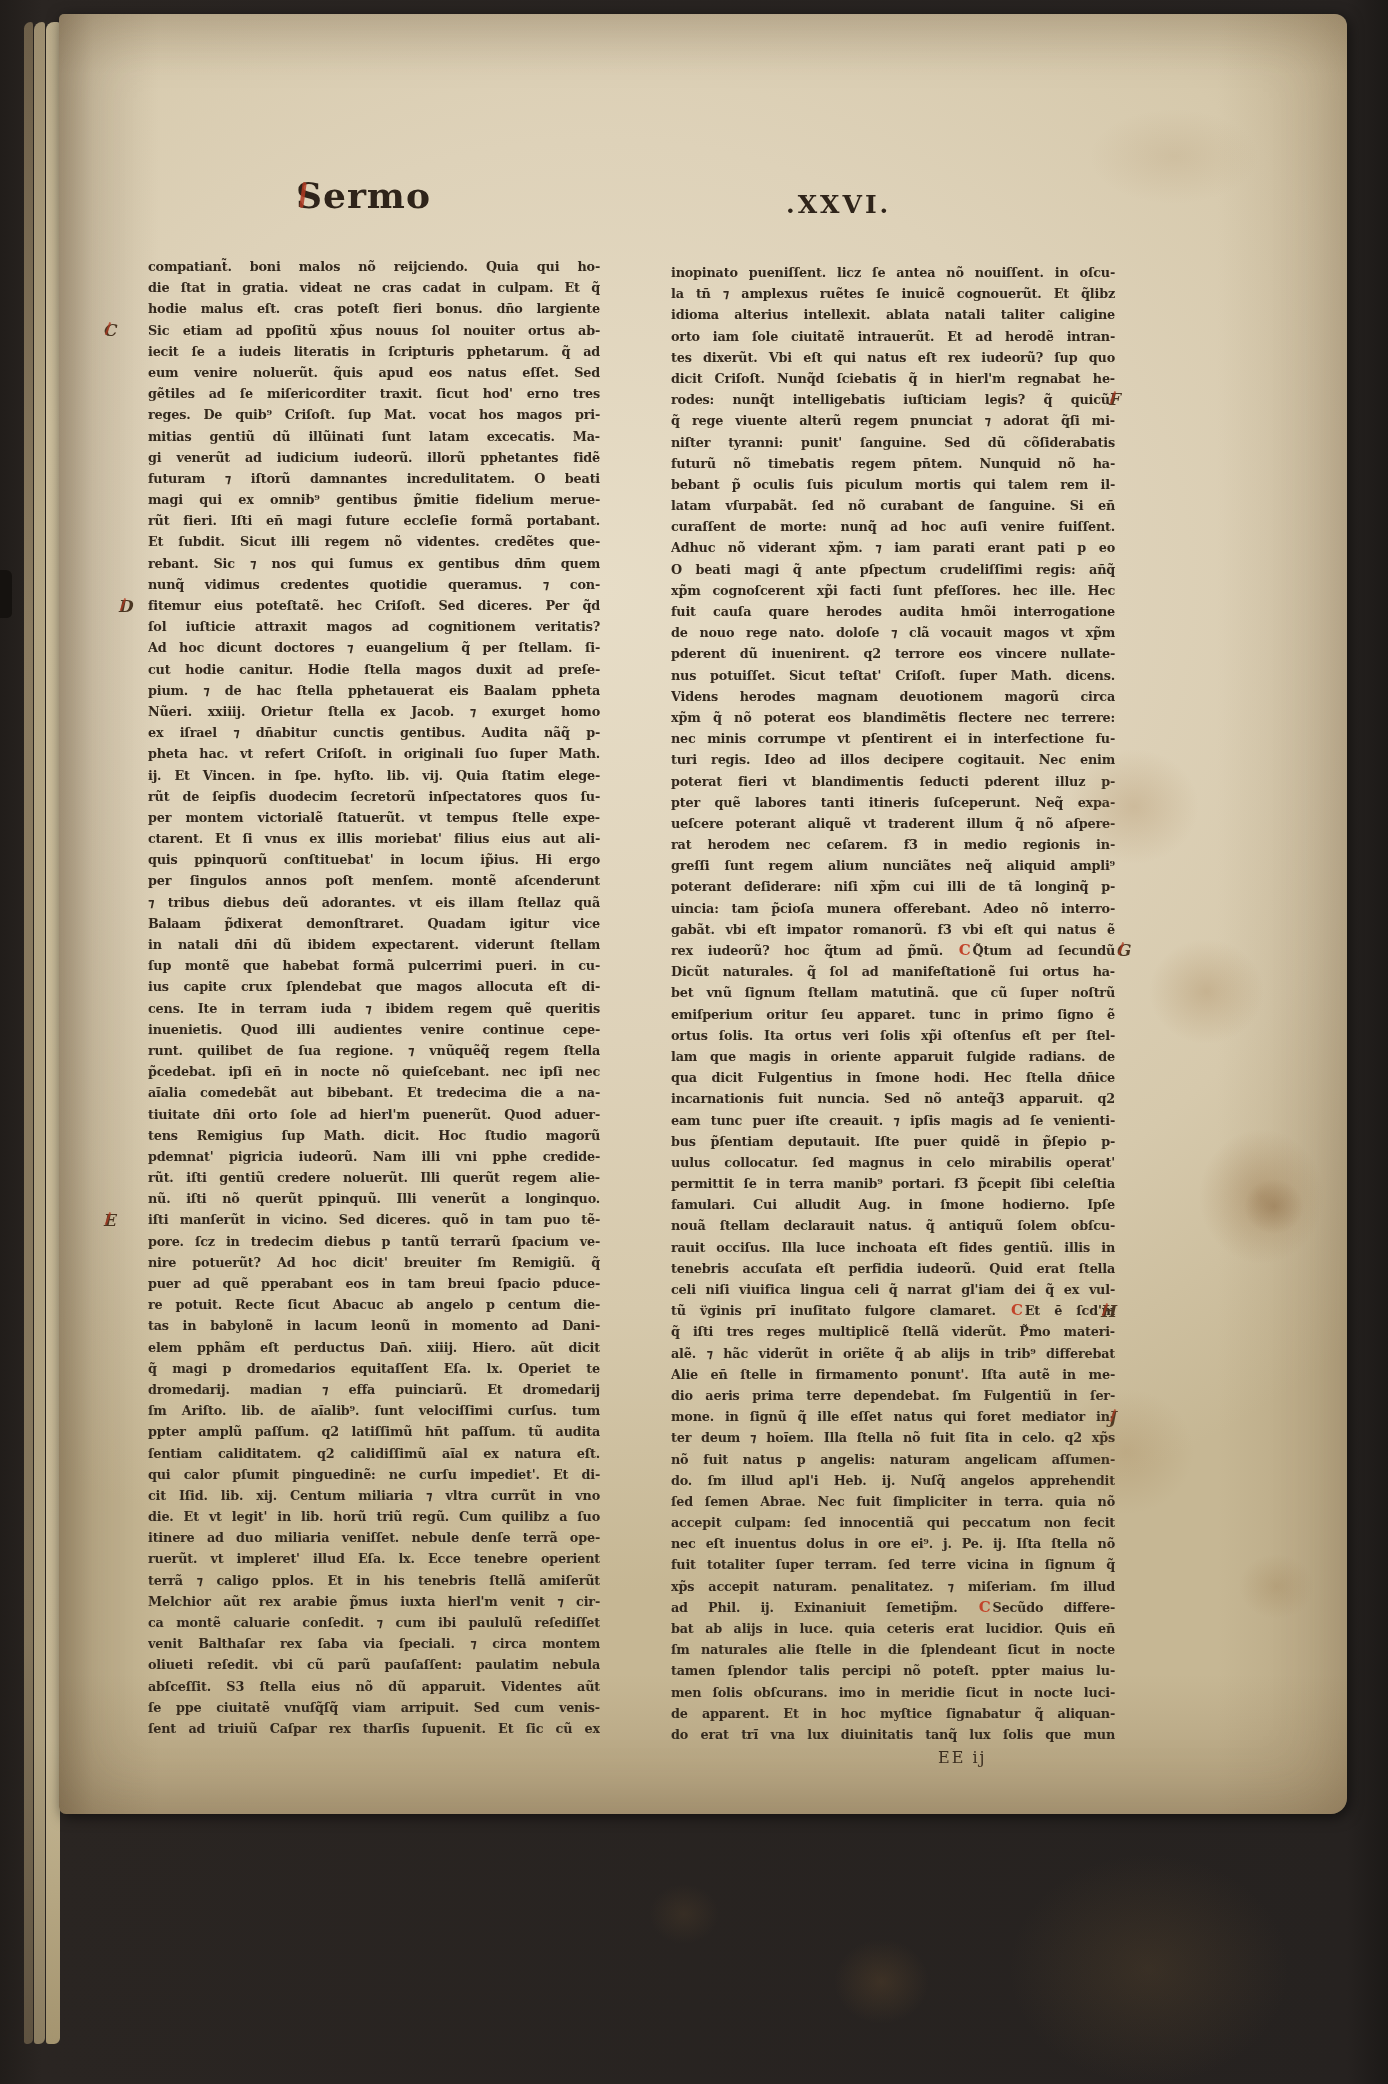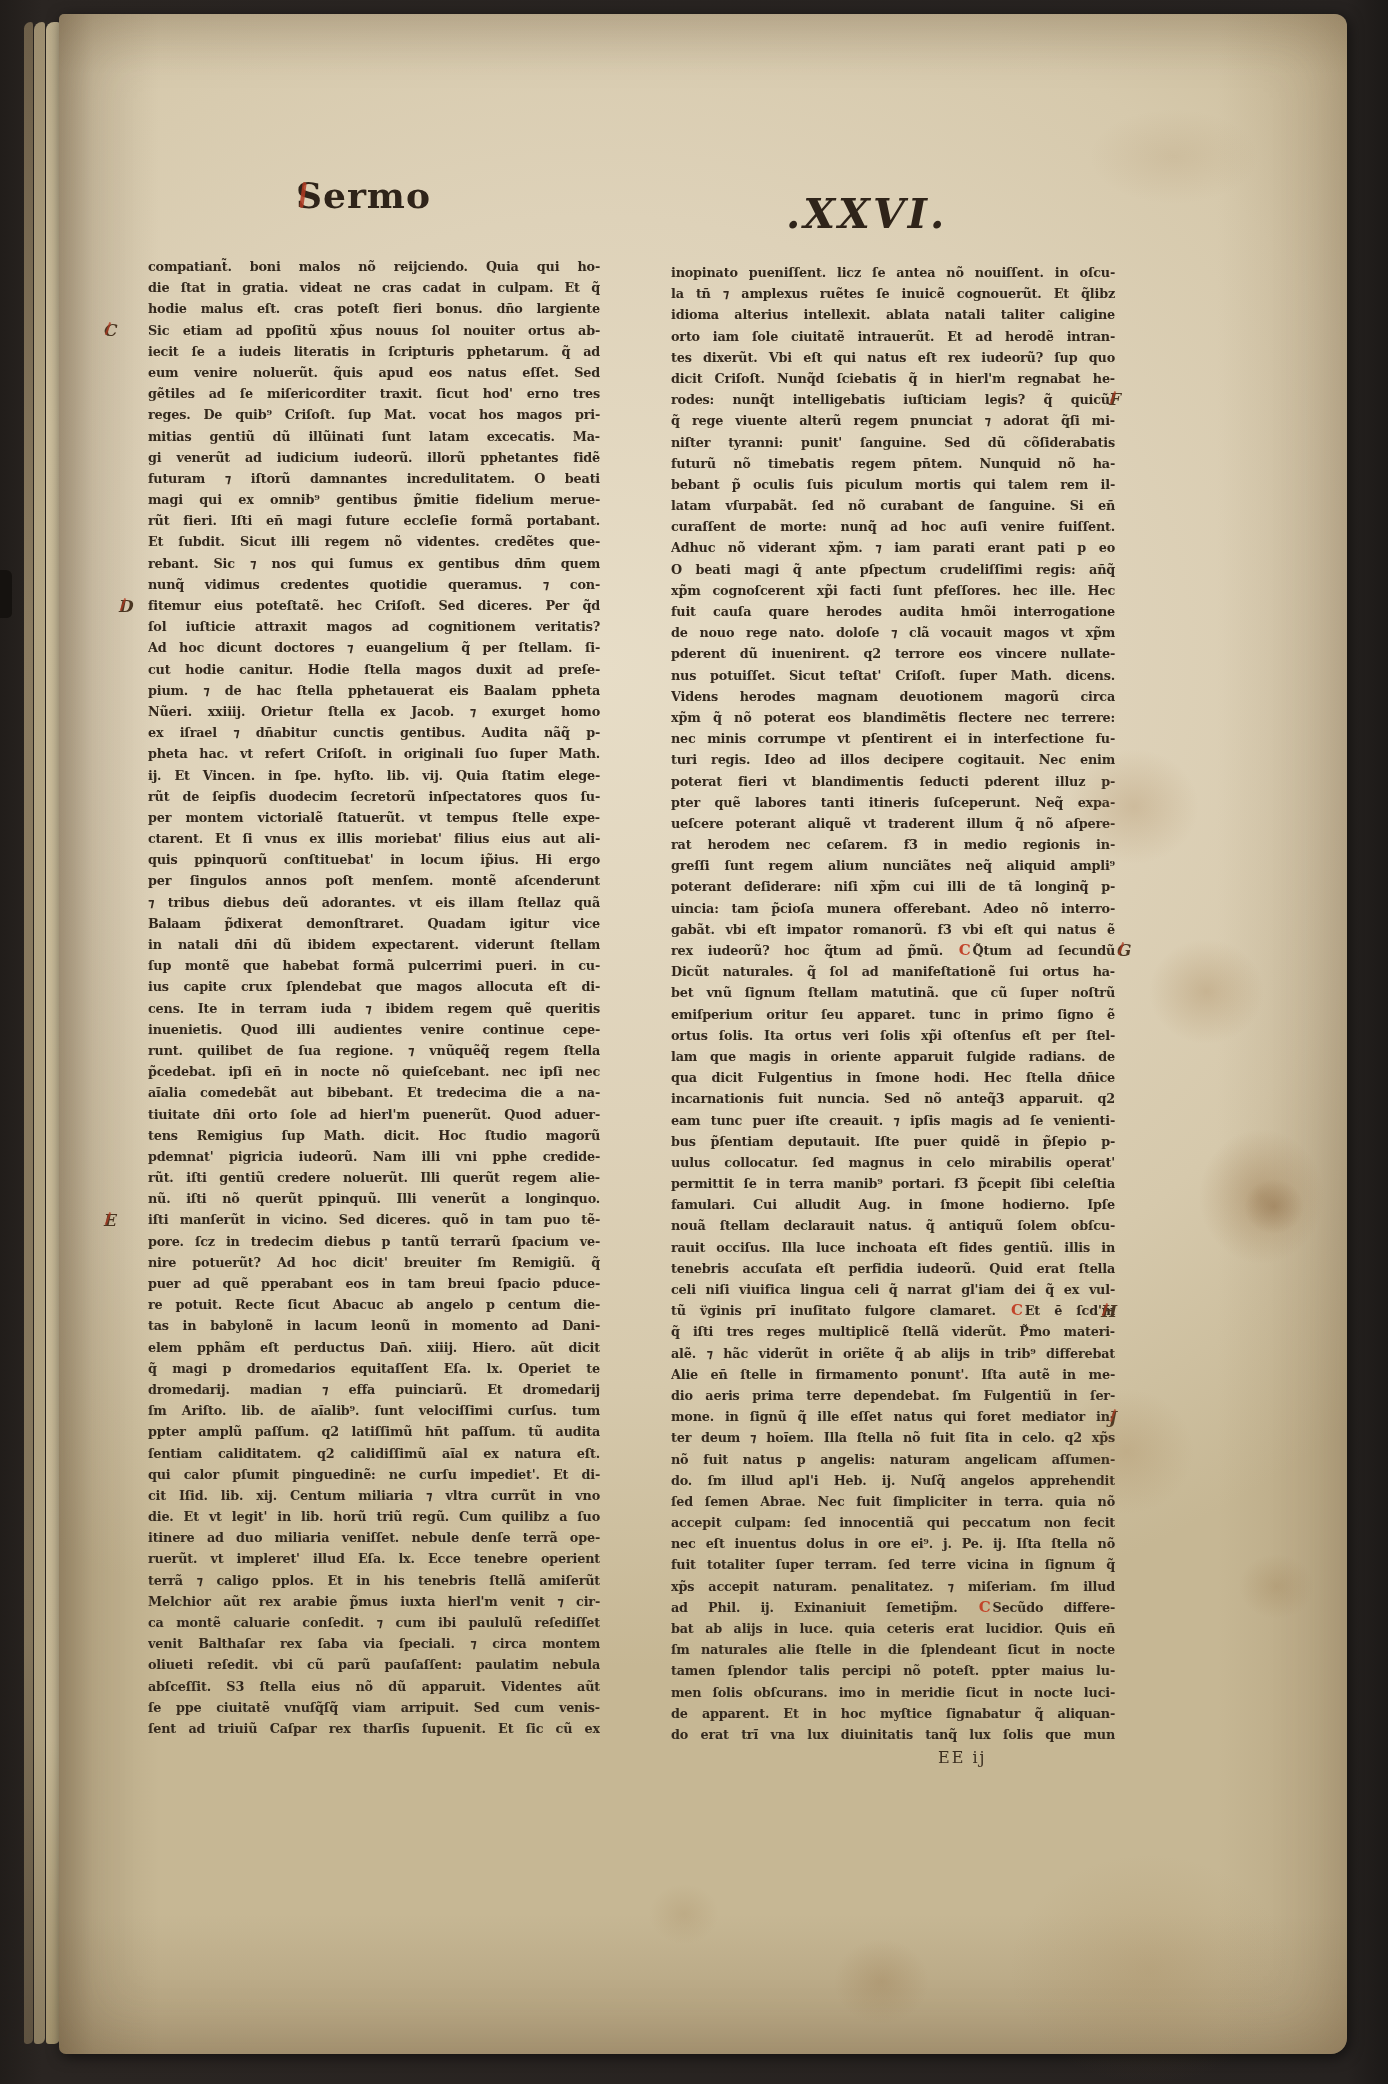--- a/index.html
+++ b/index.html
@@ -6,34 +6,34 @@
   body{
     width:1388px;height:2084px;position:relative;overflow:hidden;
     background:linear-gradient(90deg,#211d1a 0%,#2a2522 3%,#262220 97%,#1c1917 100%);
     font-family:"DejaVu Serif","DejaVu Sans",serif;
   }
   .edge{position:absolute;top:22px;height:2022px;border-radius:8px 3px 6px 3px;}
   .edge1{left:24px;width:9px;background:linear-gradient(180deg,#6d5f49,#8a7b60 30%,#83755b 80%,#5e5240);}
   .edge2{left:34px;width:11px;background:linear-gradient(180deg,#9c8d6f,#b3a583 25%,#ab9d7c 85%,#8a7c60);}
   .edge3{left:46px;width:14px;background:linear-gradient(180deg,#bcae8d,#cec09e 20%,#c7b996 85%,#a4946f);}
   .page{
-    position:absolute;left:59px;top:14px;width:1288px;height:2040px;
+    position:absolute;left:59px;top:14px;width:1288px;height:1800px;
     border-radius:5px 12px 16px 7px;
     background:
       linear-gradient(90deg,rgba(92,72,46,.38) 0px,rgba(92,72,46,.14) 34px,rgba(92,72,46,0) 100px),
       linear-gradient(0deg,rgba(118,92,58,.28) 0px,rgba(118,92,58,0) 140px),
       linear-gradient(270deg,rgba(128,102,66,.22) 0px,rgba(128,102,66,0) 130px),
       linear-gradient(180deg,rgba(120,96,62,.16) 0px,rgba(120,96,62,0) 60px),
       radial-gradient(1150px 1000px at 42% 32%,#e7ddc7 0%,#ded2b9 45%,#d6c9ac 72%,#c6b794 100%);
     box-shadow: inset 0 0 70px rgba(80,60,35,.30), 2px 3px 14px rgba(0,0,0,.55);
   }
   .stain{position:absolute;border-radius:50%;pointer-events:none;}
   .header{position:absolute;color:#2f241a;font-weight:700;}
   .header-left{left:296px;top:174px;font-size:36px;letter-spacing:1px;}
-  .header-right{left:786px;top:190px;font-size:41px;letter-spacing:3px;font-style:italic;}
+  .header-right{left:786px;top:190px;font-size:25px;letter-spacing:3px;}
   .rubric-tick{position:absolute;left:301px;top:181px;width:4px;height:26px;background:#b23a22;opacity:.85;transform:rotate(8deg);border-radius:2px;}
   .col{position:absolute;color:#33281d;font-size:12.8px;font-weight:700;letter-spacing:-0.2px;}
   .col-left{left:148px;top:256px;width:452px;}
   .col-right{left:658px;top:262px;width:444px;}
   .tline{height:21.2px;line-height:21.2px;text-align:justify;text-align-last:justify;overflow:hidden;}
   .lombard{color:#c2442a;font-weight:700;padding:0 2px 0 1px;font-size:15px;}
   .mletter{position:absolute;color:#4a3622;font-size:17px;font-weight:700;font-style:italic;}
   .mletter::after{content:"";position:absolute;left:3px;top:2px;width:2px;height:13px;background:rgba(178,58,34,.75);transform:rotate(20deg);}
   .signature{position:absolute;left:938px;top:1748px;color:#3a2c1e;font-size:16px;font-weight:400;letter-spacing:2px;}
   .facing-frag{position:absolute;left:-3px;top:570px;width:15px;height:48px;background:#15120f;border-radius:3px 6px 5px 3px;}

